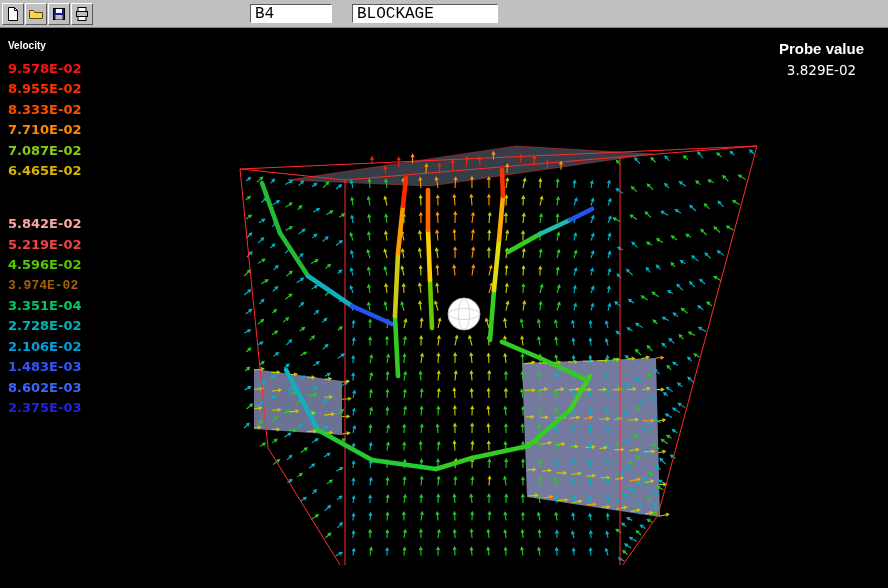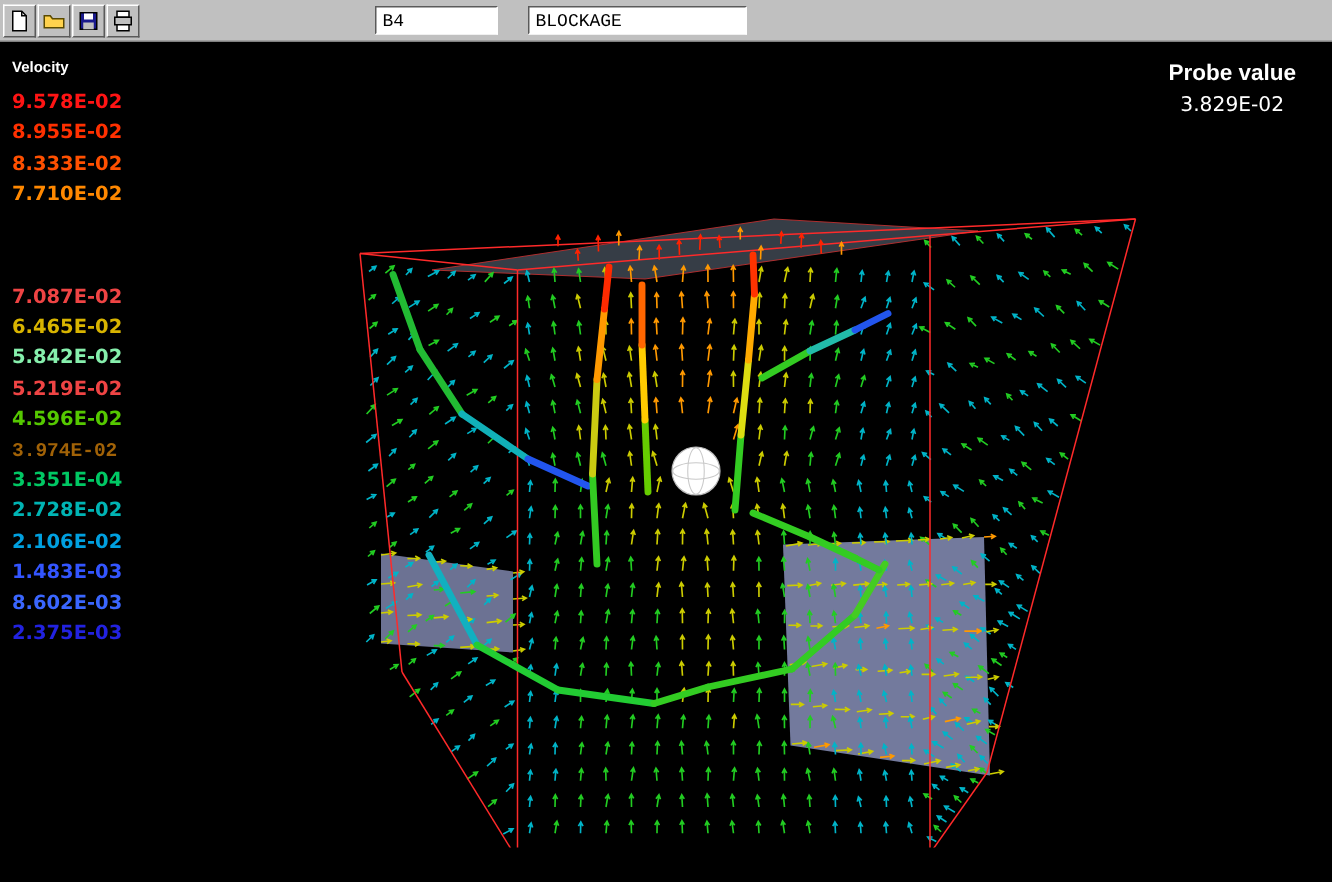--- a/index.html
+++ b/index.html
@@ -8,21 +8,21 @@
 
   
   .toolbar{position:absolute;top:0;left:0;width:888px;height:28px;background:#c0c0c0;
            border-bottom:1px solid #808080;box-sizing:border-box;}
   .tb-btn{position:absolute;top:3px;width:22px;height:22px;background:#c0c0c0;
           border:1px solid;border-color:#ffffff #5a5a5a #5a5a5a #ffffff;
           padding:0;display:flex;align-items:center;justify-content:center;cursor:pointer;}
   .b0{left:2px}.b1{left:25px}.b2{left:48px}.b3{left:71px}
   .tb-field{position:absolute;top:4px;height:19px;background:#ffffff;color:#000;
             border:1px solid;border-color:#5a5a5a #ffffff #ffffff #5a5a5a;
-            font-family:"Liberation Mono",monospace;font-size:12px;padding:1px 4px;
+            font-family:"Liberation Mono",monospace;font-size:16px;padding:1px 4px;
             box-sizing:border-box;outline:none;}
   .f1{left:250px;width:82px}.f2{left:352px;width:146px}
 
   
   .viewport{position:absolute;top:28px;left:0;width:888px;height:537px;background:#000;}
   .viewport svg{position:absolute;top:0;left:0;}
   .legend{position:absolute;left:8px;top:12px;z-index:5;}
   .legend-title{color:#ffffff;font-size:10px;font-weight:bold;margin-bottom:8px;}
   .legend-entry{font-size:13px;font-weight:bold;line-height:20.4px;
                 font-family:"DejaVu Sans",sans-serif;white-space:nowrap;}
@@ -827,23 +827,23 @@
         </g>
       </svg>
 
     <div class="legend">
       <div class="legend-title">Velocity</div>
       <div id="legend-entries">
           <div class="legend-entry" style="color: rgb(255, 20, 20);">9.578E-02</div>
           <div class="legend-entry" style="color: rgb(255, 48, 0);">8.955E-02</div>
           <div class="legend-entry" style="color: rgb(255, 80, 0);">8.333E-02</div>
           <div class="legend-entry" style="color: rgb(255, 136, 0);">7.710E-02</div>
-          <div class="legend-entry" style="color: #ef4444; margin-top: 48px;">7.087E-02</div>
+          <div class="legend-entry" style="color: #84cc16;">7.087E-02</div>
           <div class="legend-entry" style="color: rgb(216, 180, 0);">6.465E-02</div>
-          <div class="legend-entry" style="color: #86efac;">5.842E-02</div>
+          <div class="legend-entry" style="color: #fca5a5; margin-top: 33px;">5.842E-02</div>
           <div class="legend-entry" style="color: #ef4444;">5.219E-02</div>
           <div class="legend-entry" style="color: rgb(85, 200, 0);">4.596E-02</div>
           <div class="legend-entry" style="color: #a16207; font-family: Liberation Mono, monospace;">3.974E-02</div>
           <div class="legend-entry" style="color: rgb(0, 200, 100);">3.351E-04</div>
           <div class="legend-entry" style="color: rgb(0, 180, 180);">2.728E-02</div>
           <div class="legend-entry" style="color: rgb(0, 160, 224);">2.106E-02</div>
           <div class="legend-entry" style="color: rgb(51, 85, 255);">1.483E-03</div>
           <div class="legend-entry" style="color: rgb(58, 102, 255);">8.602E-03</div>
           <div class="legend-entry" style="color: rgb(34, 34, 224);">2.375E-03</div>
         </div>

